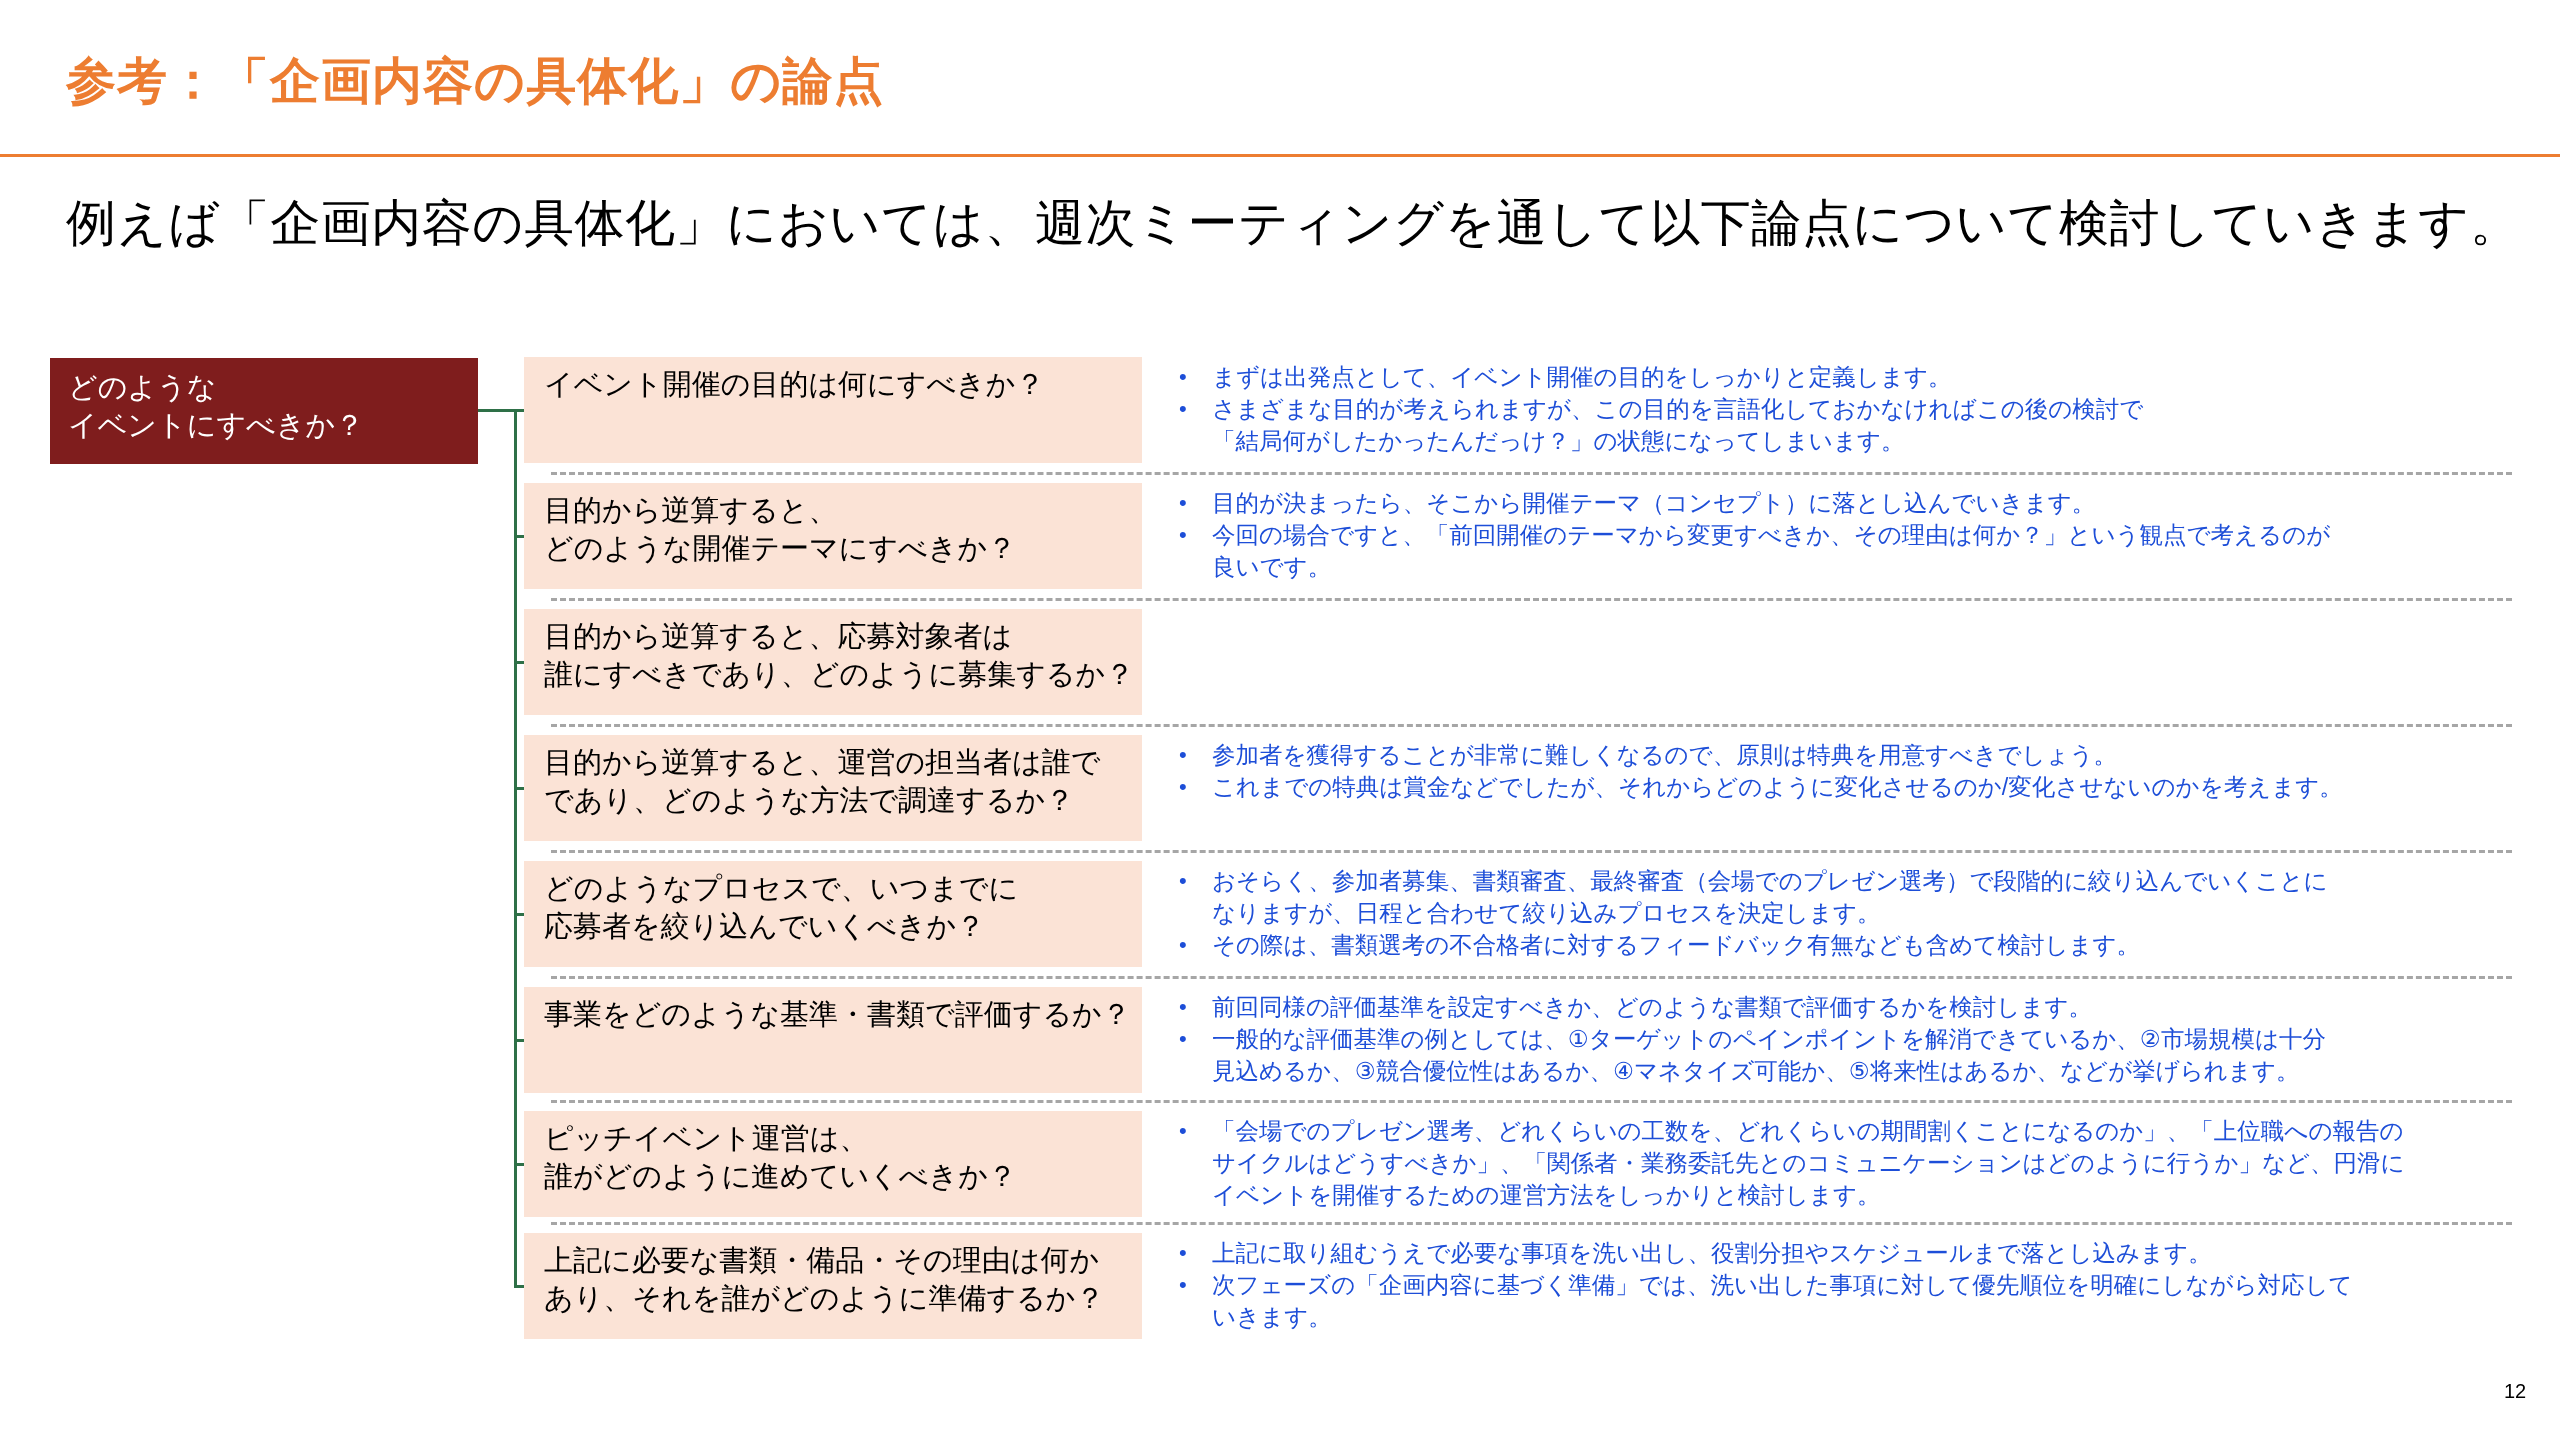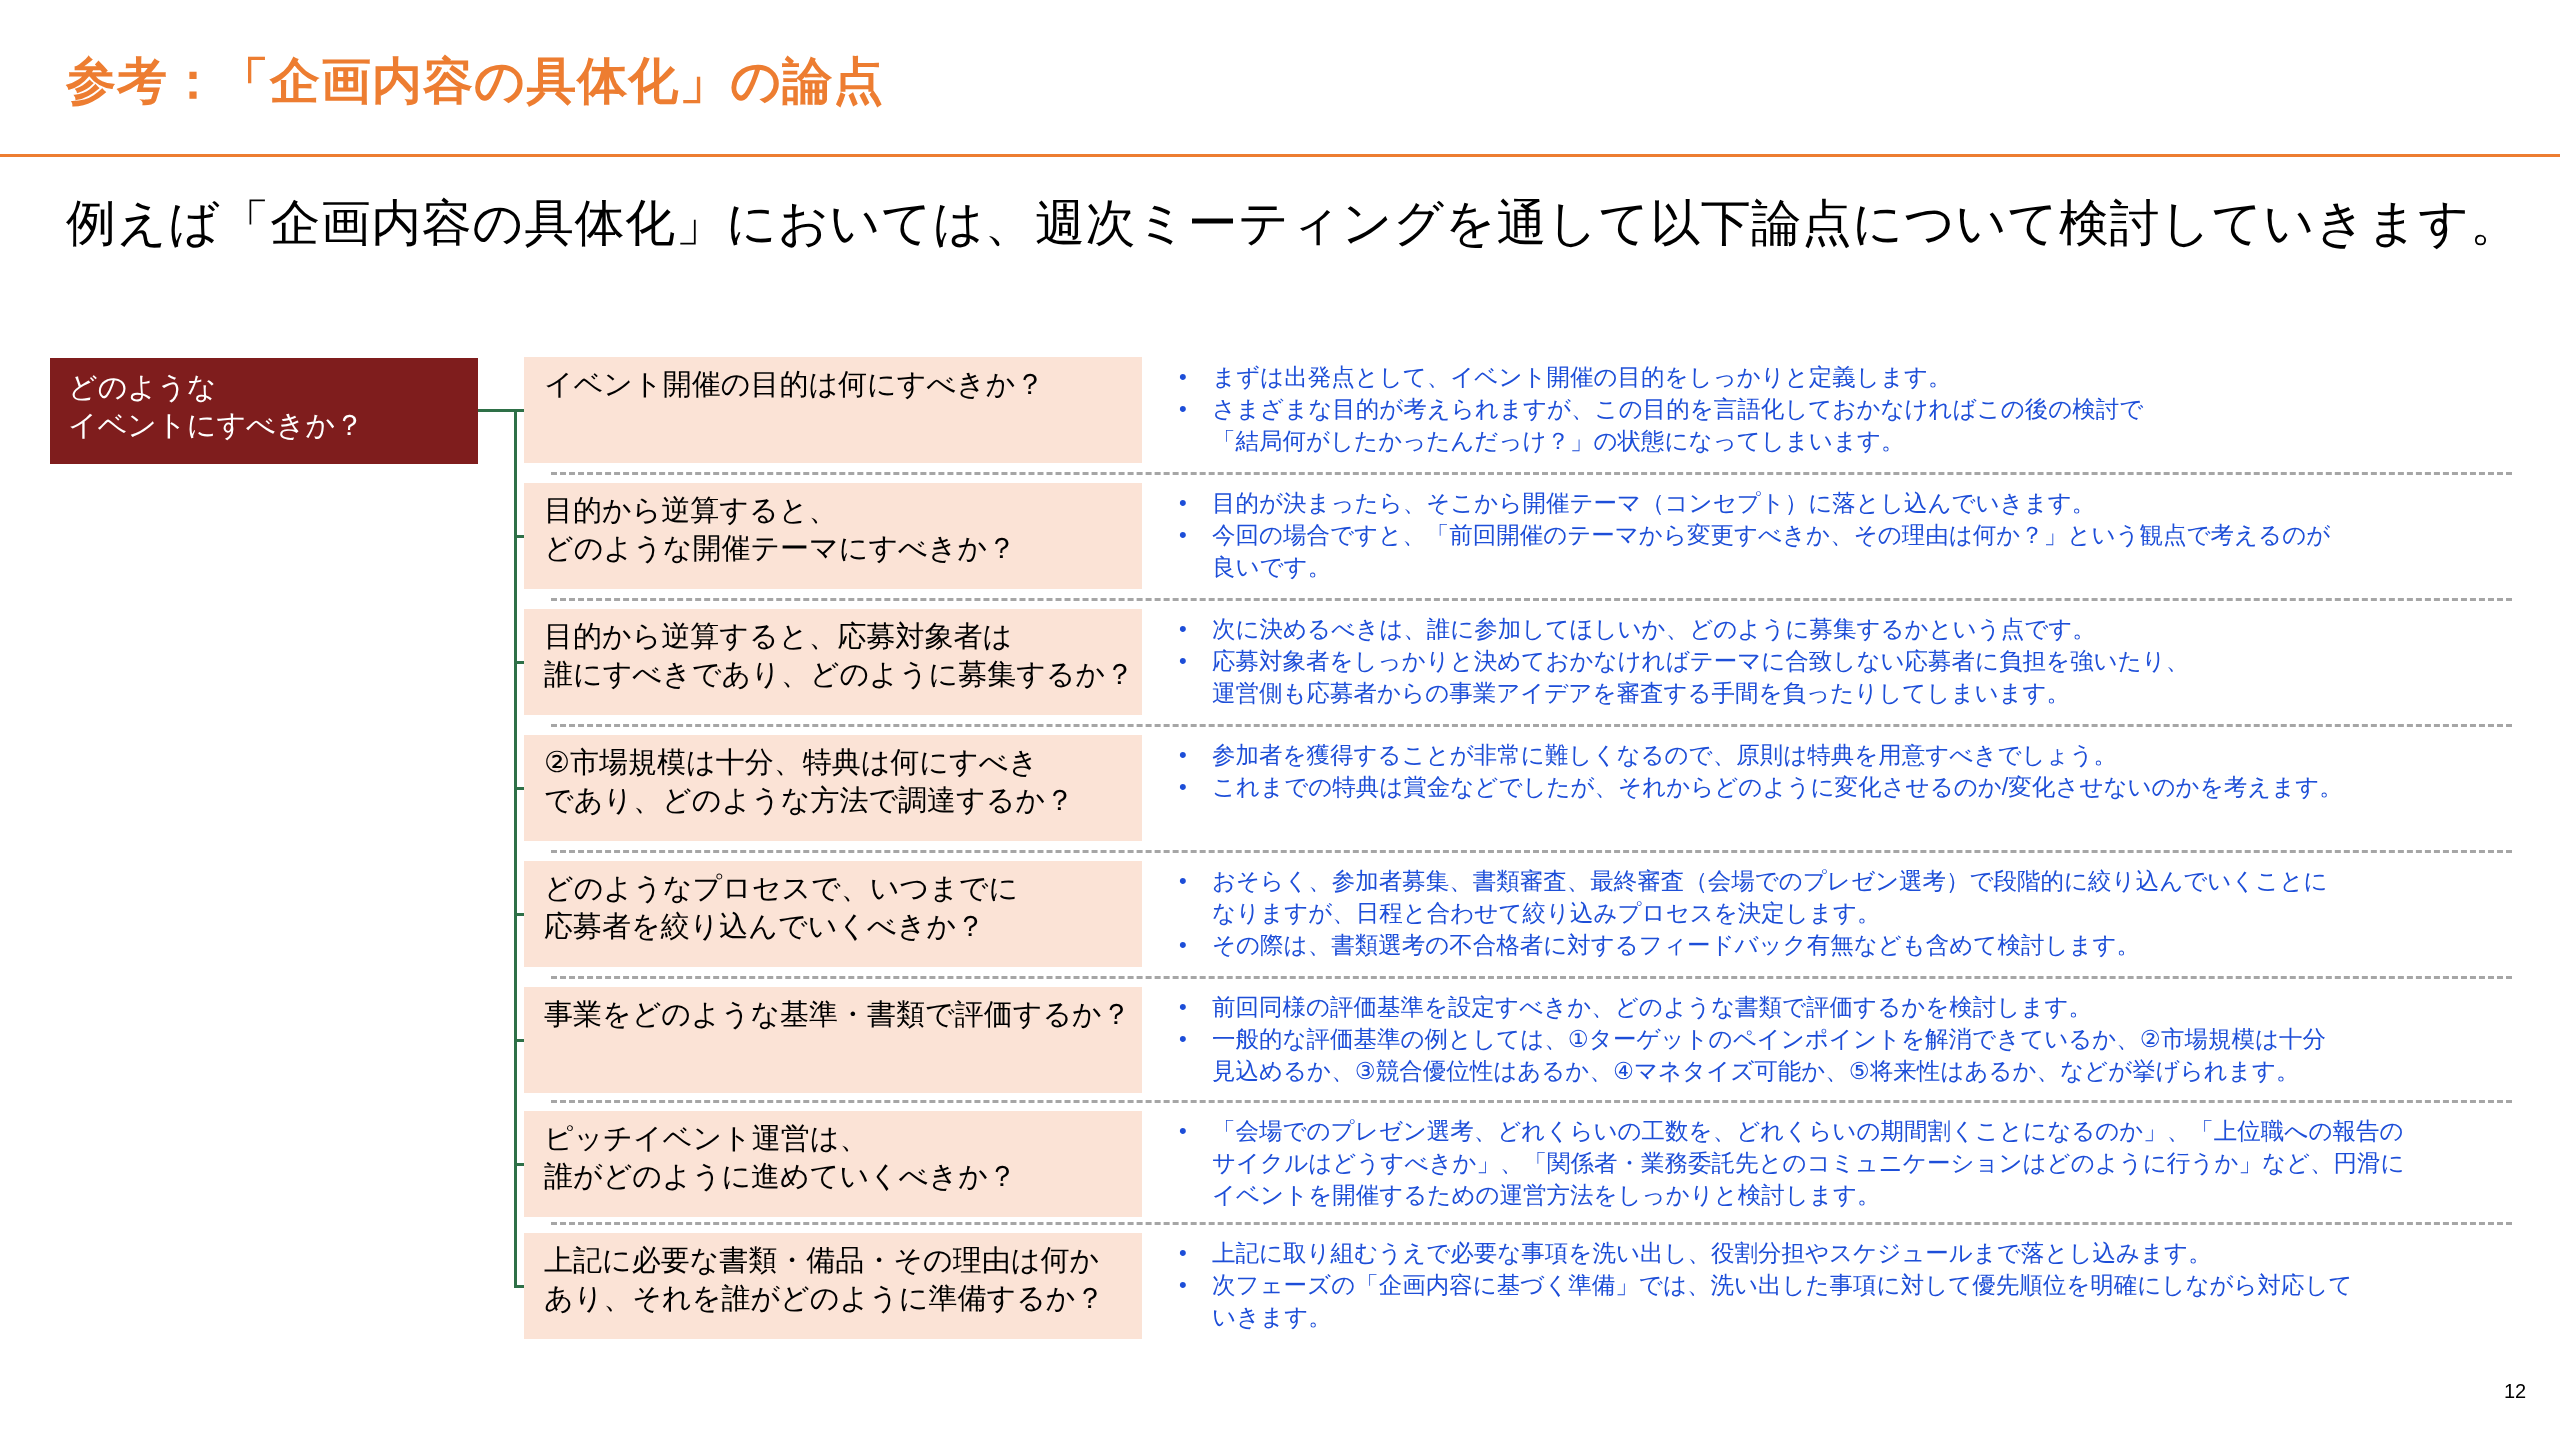--- a/index.html
+++ b/index.html
@@ -200,35 +200,26 @@
       </li>
     </ul>
   </div>
   <div class="separator" style="top:598px"></div>
 
   <div class="row" style="top:609px">
     <div class="question-box">
       <span>目的から逆算すると、応募対象者は</span>
       <span>誰にすべきであり、どのように募集するか？</span>
     </div>
-    <ul class="detail">
-      <li>
-        <span>次に決めるべきは、誰に参加してほしいか、どのように募集するかという点です。</span>
-      </li>
-      <li>
-        <span>応募対象者をしっかりと決めておかなければテーマに合致しない応募者に負担を強いたり、</span>
-        <span>運営側も応募者からの事業アイデアを審査する手間を負ったりしてしまいます。</span>
-      </li>
-    </ul>
   </div>
   <div class="separator" style="top:724px"></div>
 
   <div class="row" style="top:735px">
     <div class="question-box">
-      <span>②市場規模は十分、特典は何にすべき</span>
+      <span>目的から逆算すると、運営の担当者は誰で</span>
       <span>であり、どのような方法で調達するか？</span>
     </div>
     <ul class="detail">
       <li>
         <span>参加者を獲得することが非常に難しくなるので、原則は特典を用意すべきでしょう。</span>
       </li>
       <li>
         <span>これまでの特典は賞金などでしたが、それからどのように変化させるのか/変化させないのかを考えます。</span>
       </li>
     </ul>

